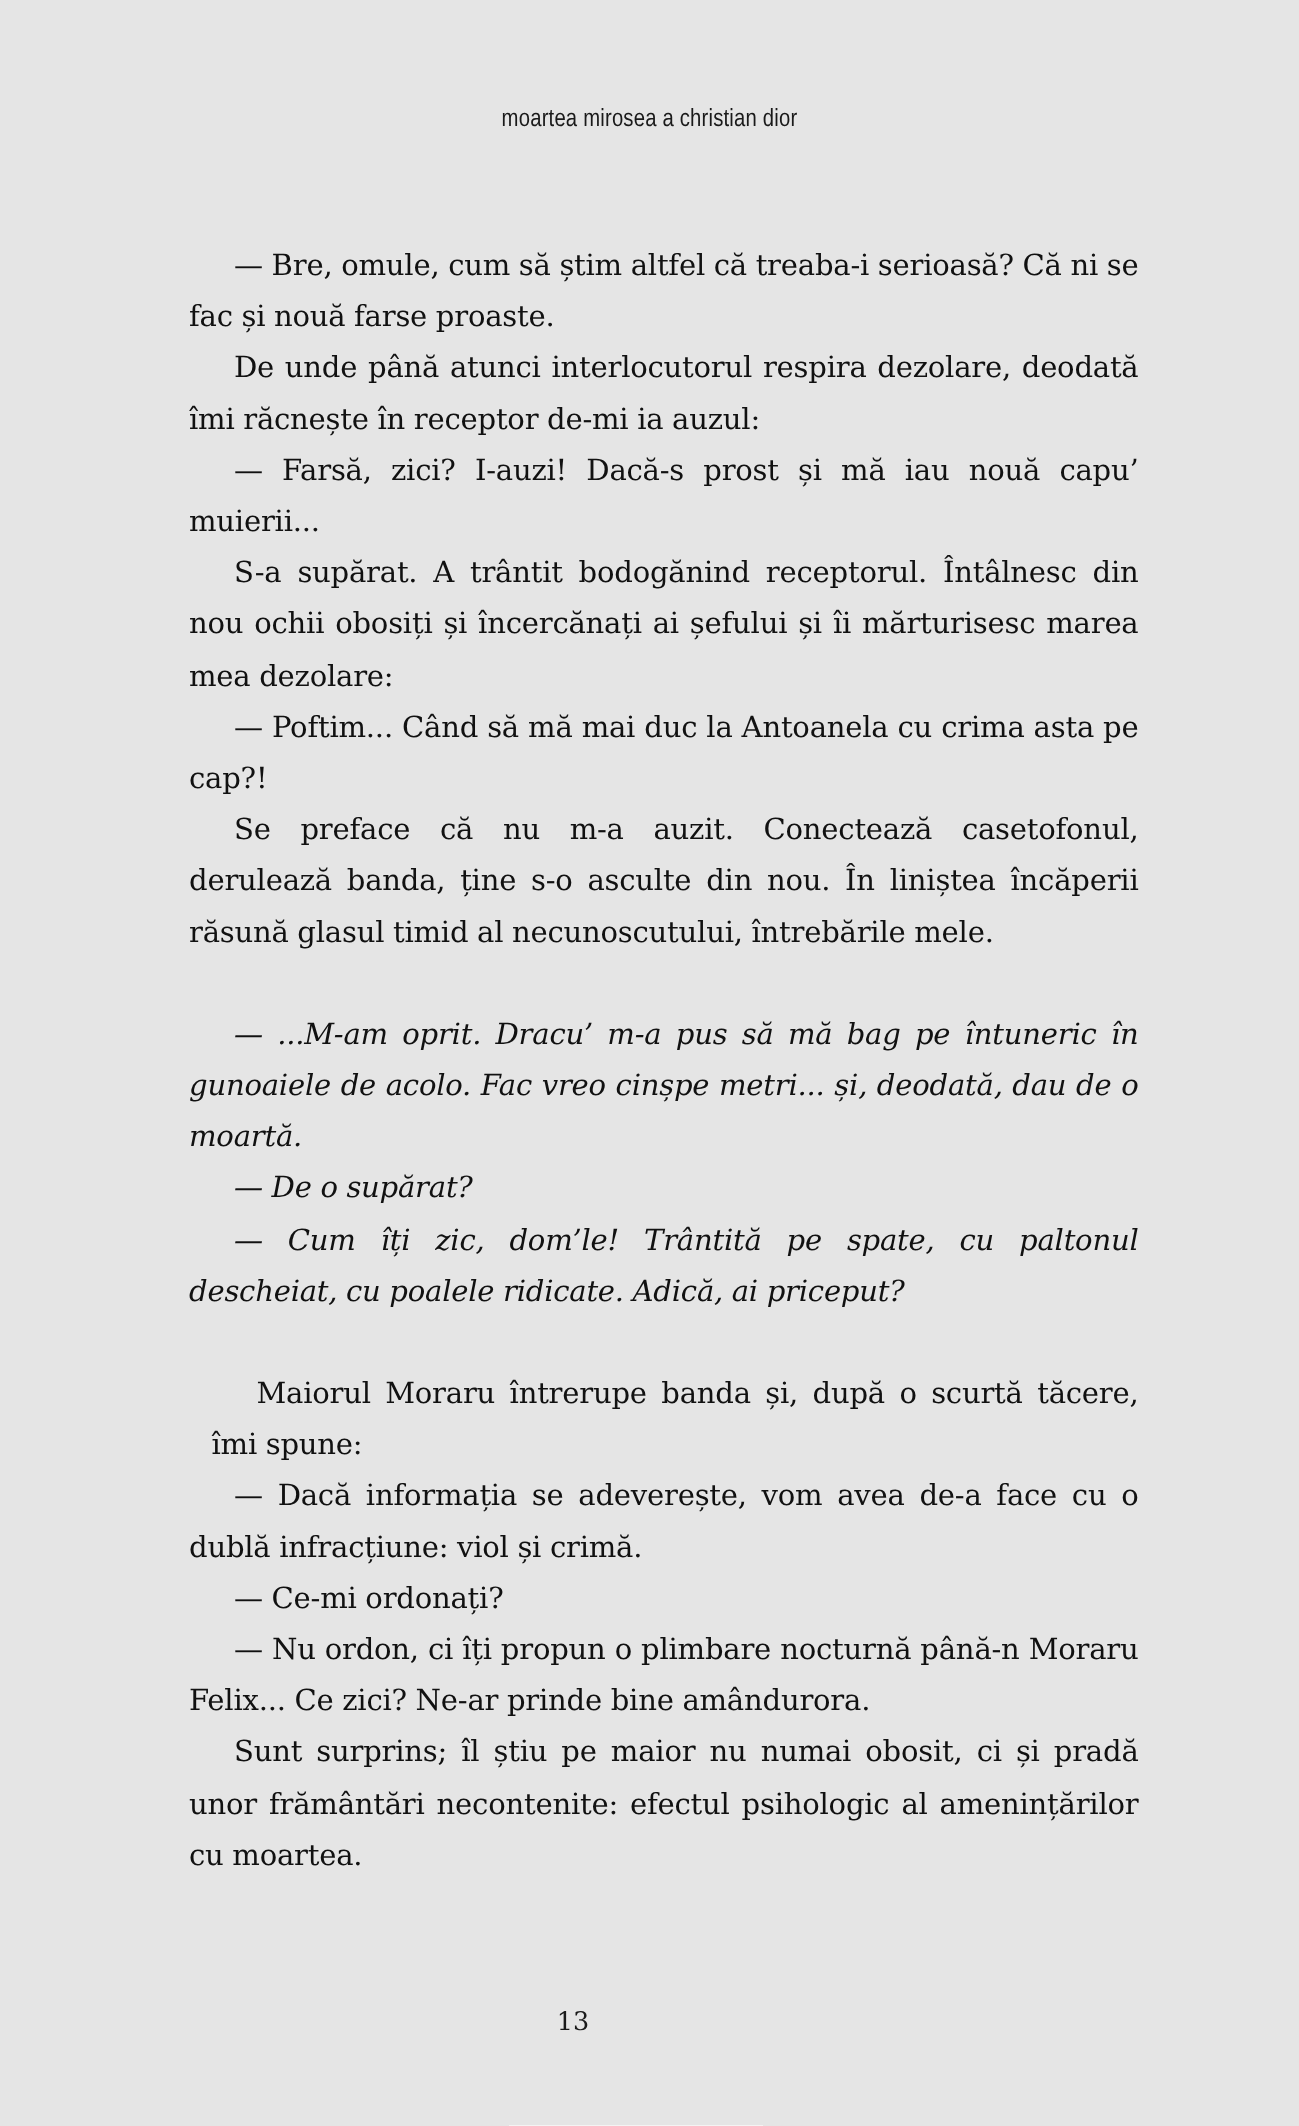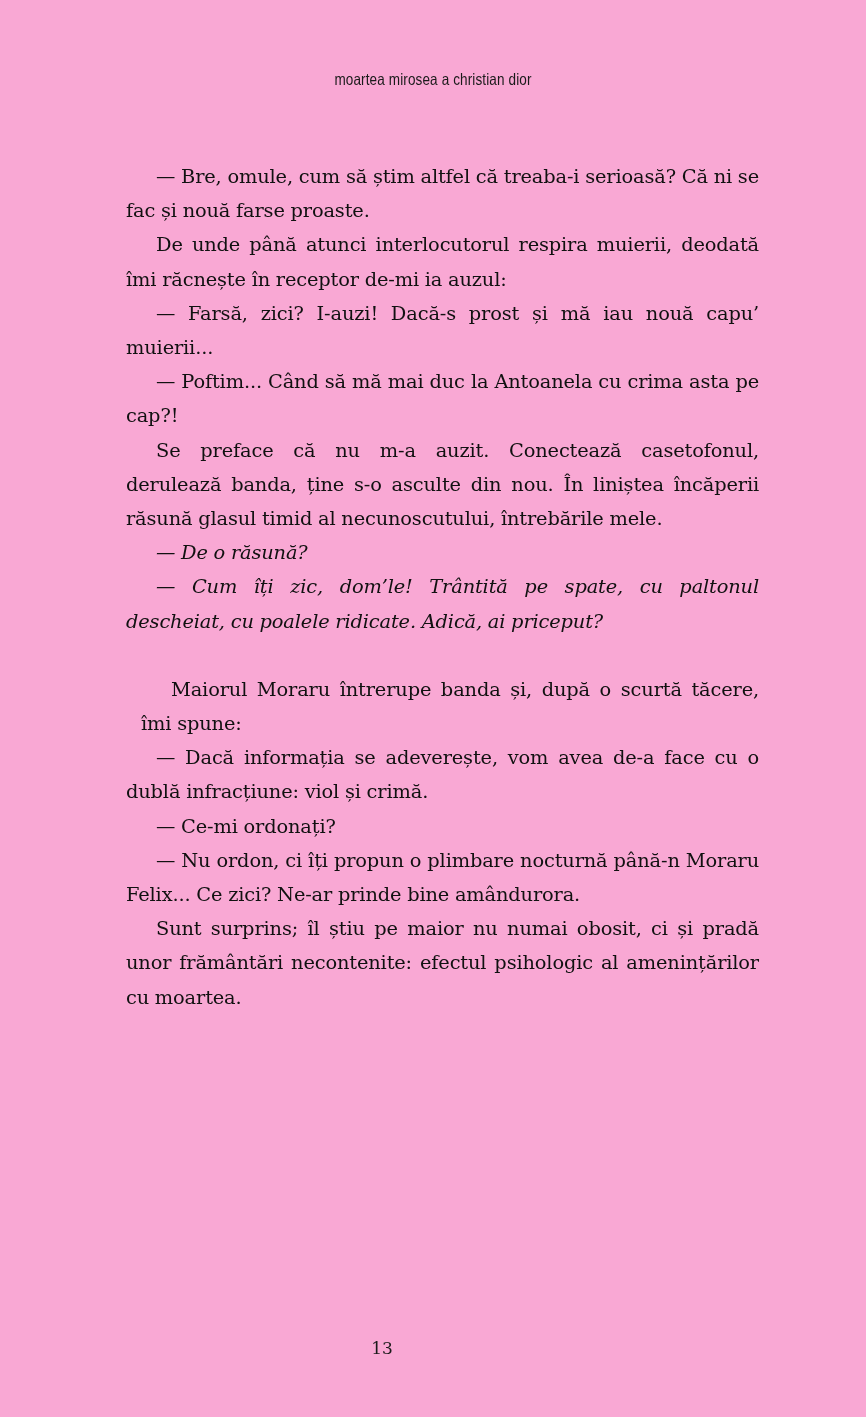--- a/index.html
+++ b/index.html
@@ -4,21 +4,21 @@
 <style>
   html, body {
     margin: 0;
     padding: 0;
     background: #ffffff;
   }
   .page {
     position: relative;
     width: 866px;
     height: 1417px;
-    background: #f9a8d4;
+    background: #e5e5e5;
     overflow: hidden;
     box-sizing: border-box;
   }
 
   
   .running-head {
     position: absolute;
     top: 70px;
     left: 0;
     width: 866px;
@@ -79,26 +79,28 @@
 </head>
 <body>
 
 <div class="page">
 
   <div class="running-head">moartea mirosea a christian dior</div>
 
   <div class="textblock">
 
     <p class="para">— Bre, omule, cum să știm altfel că treaba-i serioasă? Că ni se fac și nouă farse proaste.</p>
-    <p class="para">De unde până atunci interlocutorul respira muierii, deodată îmi răcnește în receptor de-mi ia auzul:</p>
+    <p class="para">De unde până atunci interlocutorul respira dezolare, deodată îmi răcnește în receptor de-mi ia auzul:</p>
     <p class="para">— Farsă, zici? I-auzi! Dacă-s prost și mă iau nouă capu’ muierii...</p>
+    <p class="para">S-a supărat. A trântit bodogănind receptorul. Întâlnesc din nou ochii obosiți și încercănați ai șefului și îi mărturisesc marea mea dezolare:</p>
     <p class="para">— Poftim... Când să mă mai duc la Antoanela cu crima asta pe cap?!</p>
     <p class="para">Se preface că nu m-a auzit. Conectează casetofonul, derulează banda, ține s-o asculte din nou. În liniștea încăperii răsună glasul timid al necunoscutului, întrebările mele.</p>
 
-    <p class="para italic">— De o răsună?</p>
+    <p class="para italic gap-before">— ...M-am oprit. Dracu’ m-a pus să mă bag pe întuneric în gunoaiele de acolo. Fac vreo cinșpe metri... și, deodată, dau de o moartă.</p>
+    <p class="para italic">— De o supărat?</p>
     <p class="para italic">— Cum îți zic, dom’le! Trântită pe spate, cu paltonul descheiat, cu poalele ridicate. Adică, ai priceput?</p>
 
     <p class="para gap-after">Maiorul Moraru întrerupe banda și, după o scurtă tăcere, îmi spune:</p>
     <p class="para">— Dacă informația se adeverește, vom avea de-a face cu o dublă infracțiune: viol și crimă.</p>
     <p class="para">— Ce-mi ordonați?</p>
     <p class="para">— Nu ordon, ci îți propun o plimbare nocturnă până-n Moraru Felix... Ce zici? Ne-ar prinde bine amândurora.</p>
     <p class="para">Sunt surprins; îl știu pe maior nu numai obosit, ci și pradă unor frământări necontenite: efectul psihologic al amenințărilor cu moartea.</p>
 
   </div>
 

